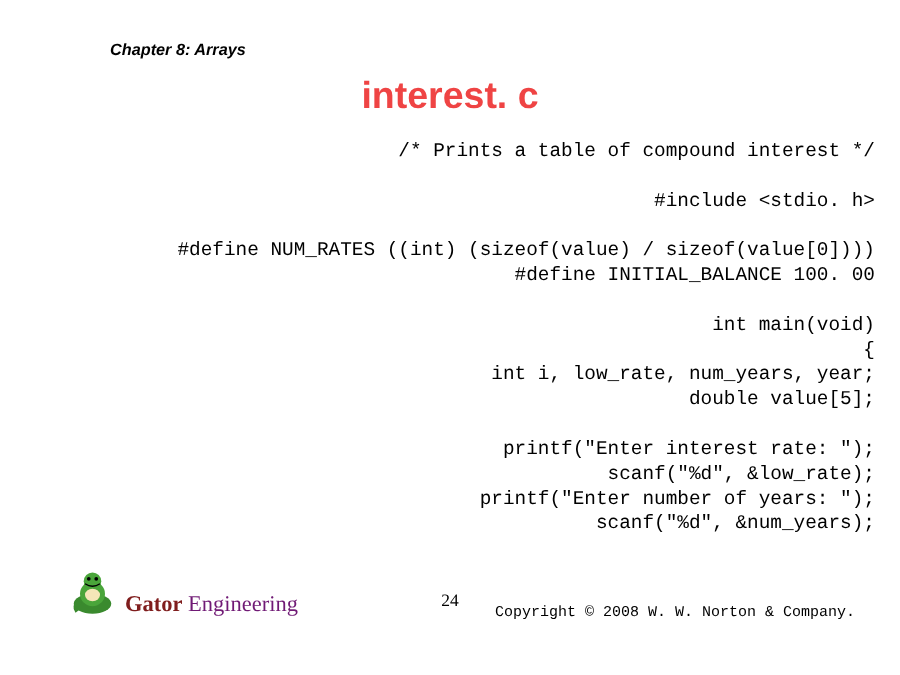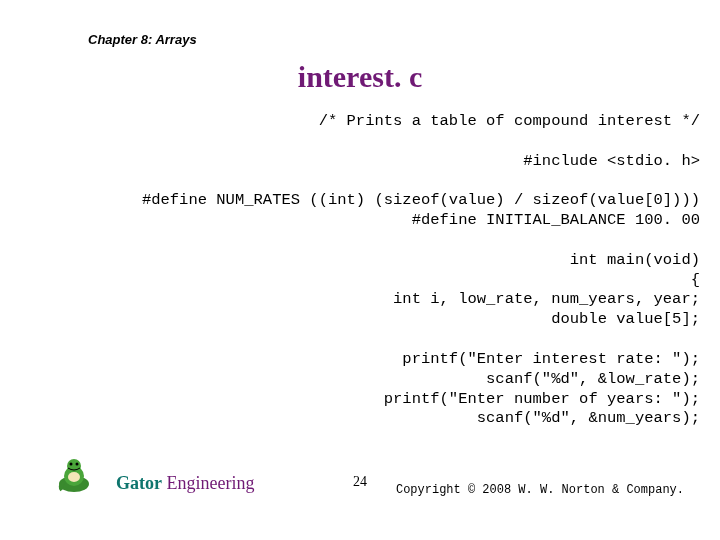--- a/index.html
+++ b/index.html
@@ -20,24 +20,24 @@
     font-style: italic;
     color: #000;
     margin-left: 32px;
   }
   .slide-title {
     position: absolute;
     top: 60px;
     left: 0;
     right: 0;
     text-align: center;
-    font-family: Liberation Serif, serif;
+    font-family: Liberation Sans, sans-serif;
     font-size: 30px;
     font-weight: bold;
-    color: #701a75;
+    color: #ef4444;
   }
   .code-block {
     position: absolute;
     top: 112px;
     left: 28px;
     right: 20px;
     font-family: Liberation Mono, monospace;
     font-size: 15.5px;
     line-height: 1.28;
     color: #000;
@@ -56,21 +56,21 @@
     left: 54px;
     bottom: 20px;
   }
   .gator-text {
     position: absolute;
     left: 100px;
     bottom: 24px;
     font-family: "Times New Roman", Times, serif;
     font-size: 18px;
   }
-  .gator-text .g1 { color: #0f766e; font-weight: bold; margin-left: 16px; }
+  .gator-text .g1 { color: #7f1d1d; font-weight: bold; }
   .gator-text .g2 { color: #701a75; }
   .page-number {
     position: absolute;
     left: 0;
     right: 0;
     bottom: 28px;
     text-align: center;
     font-family: "Times New Roman", Times, serif;
     font-size: 14px;
     color: #000;

